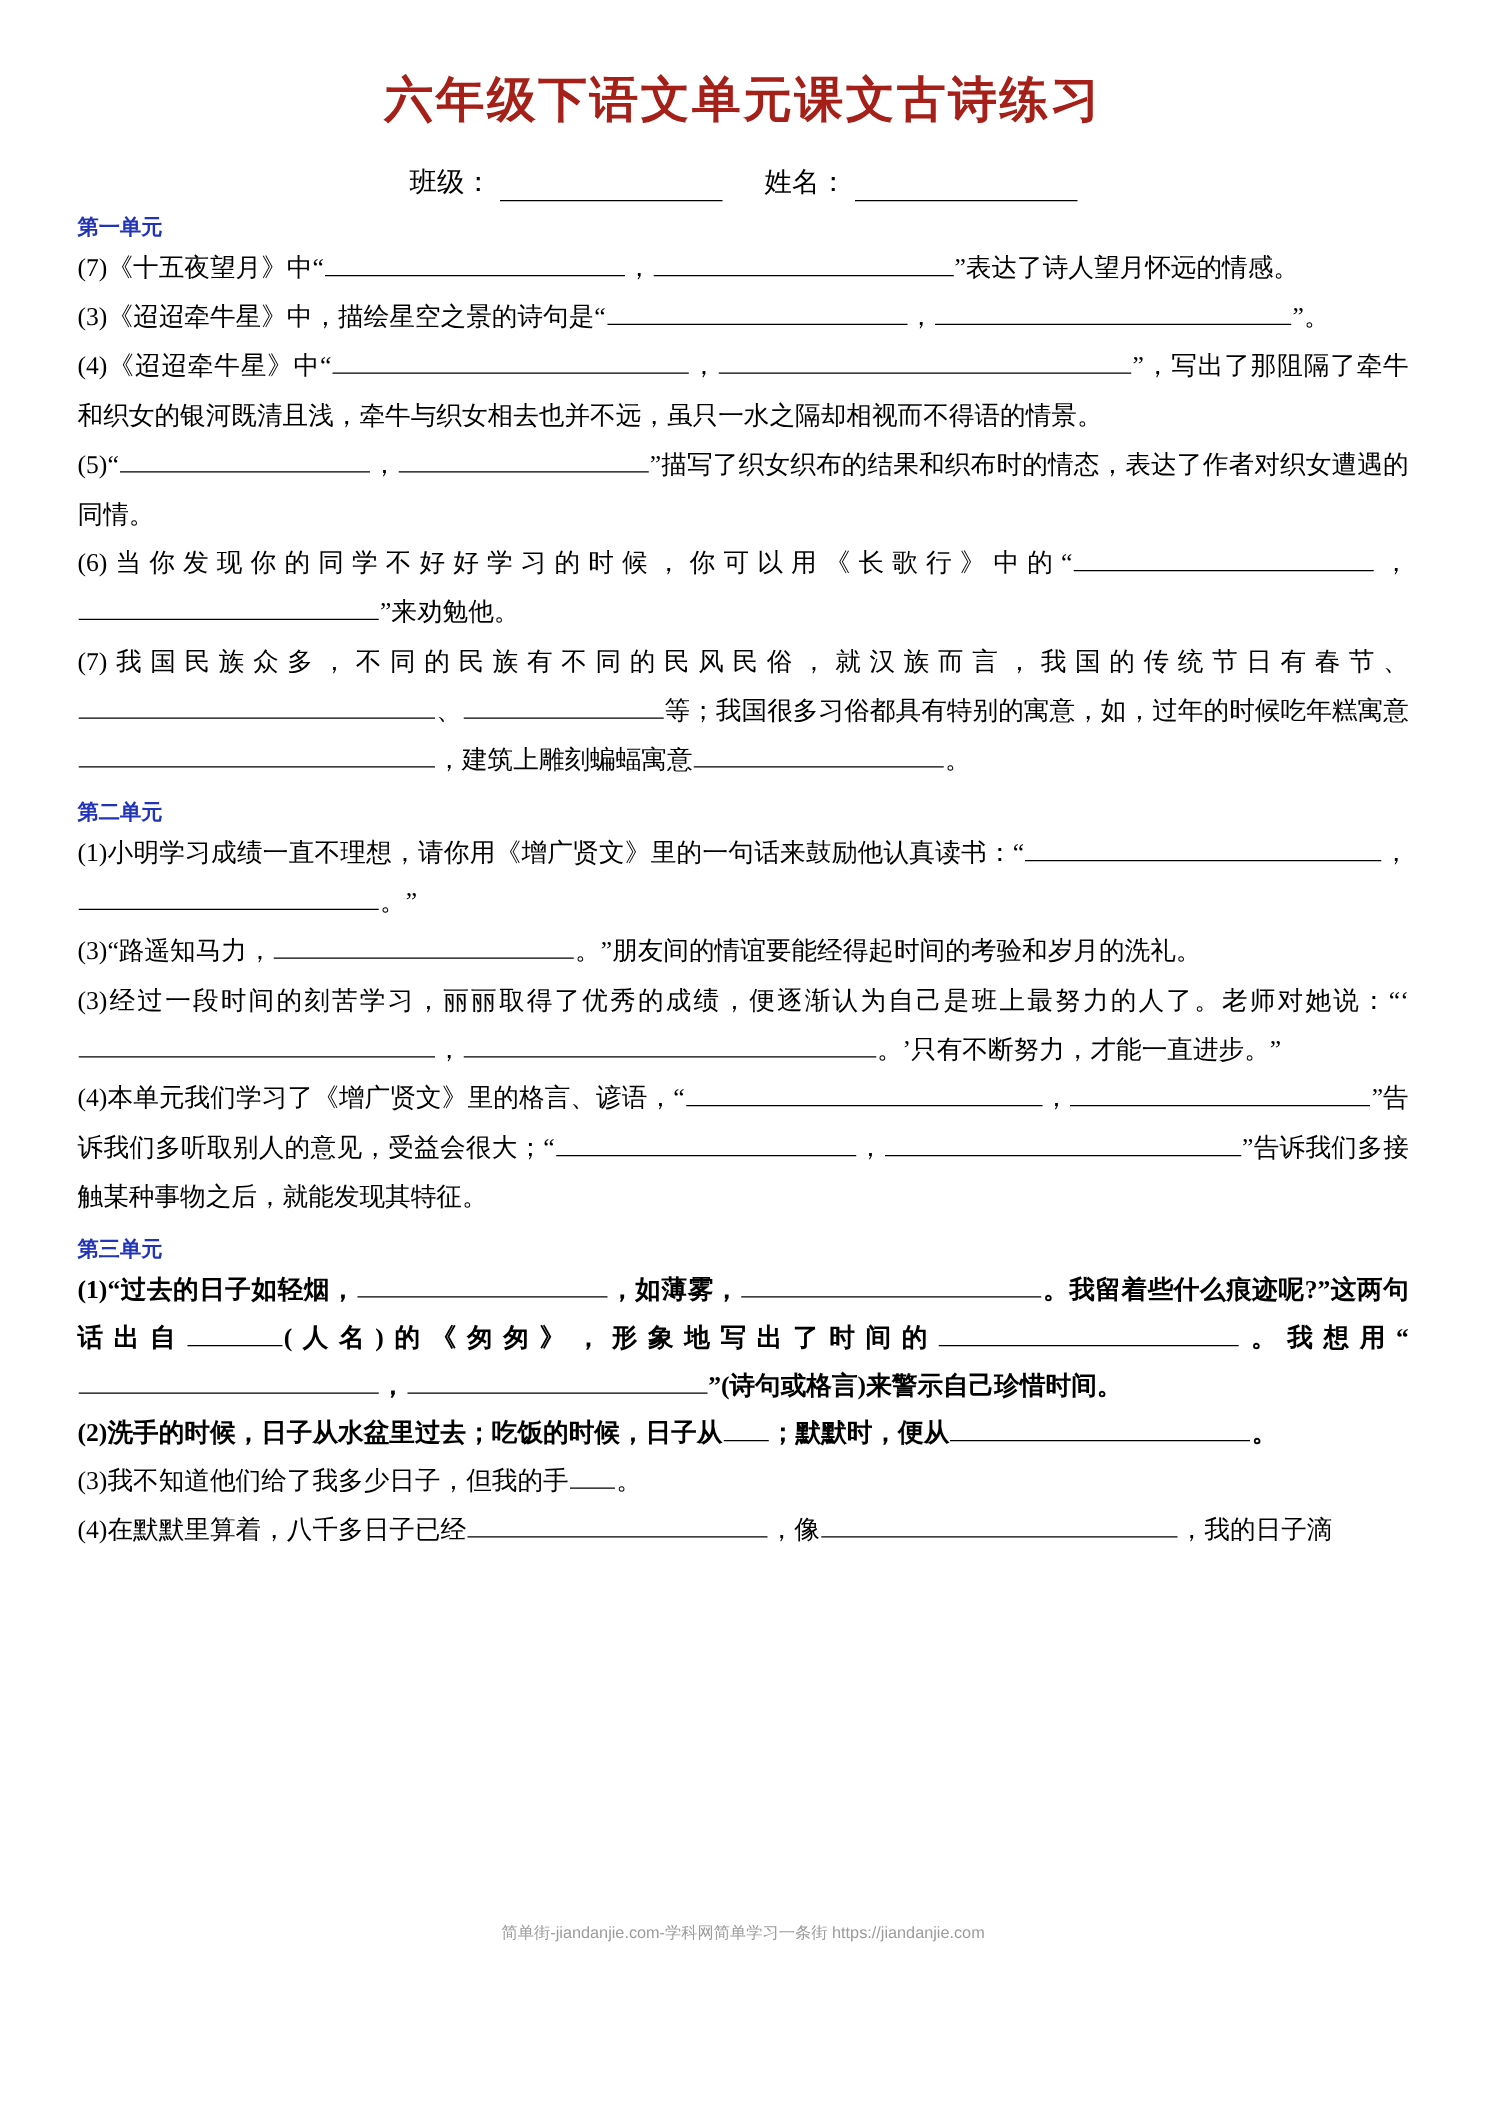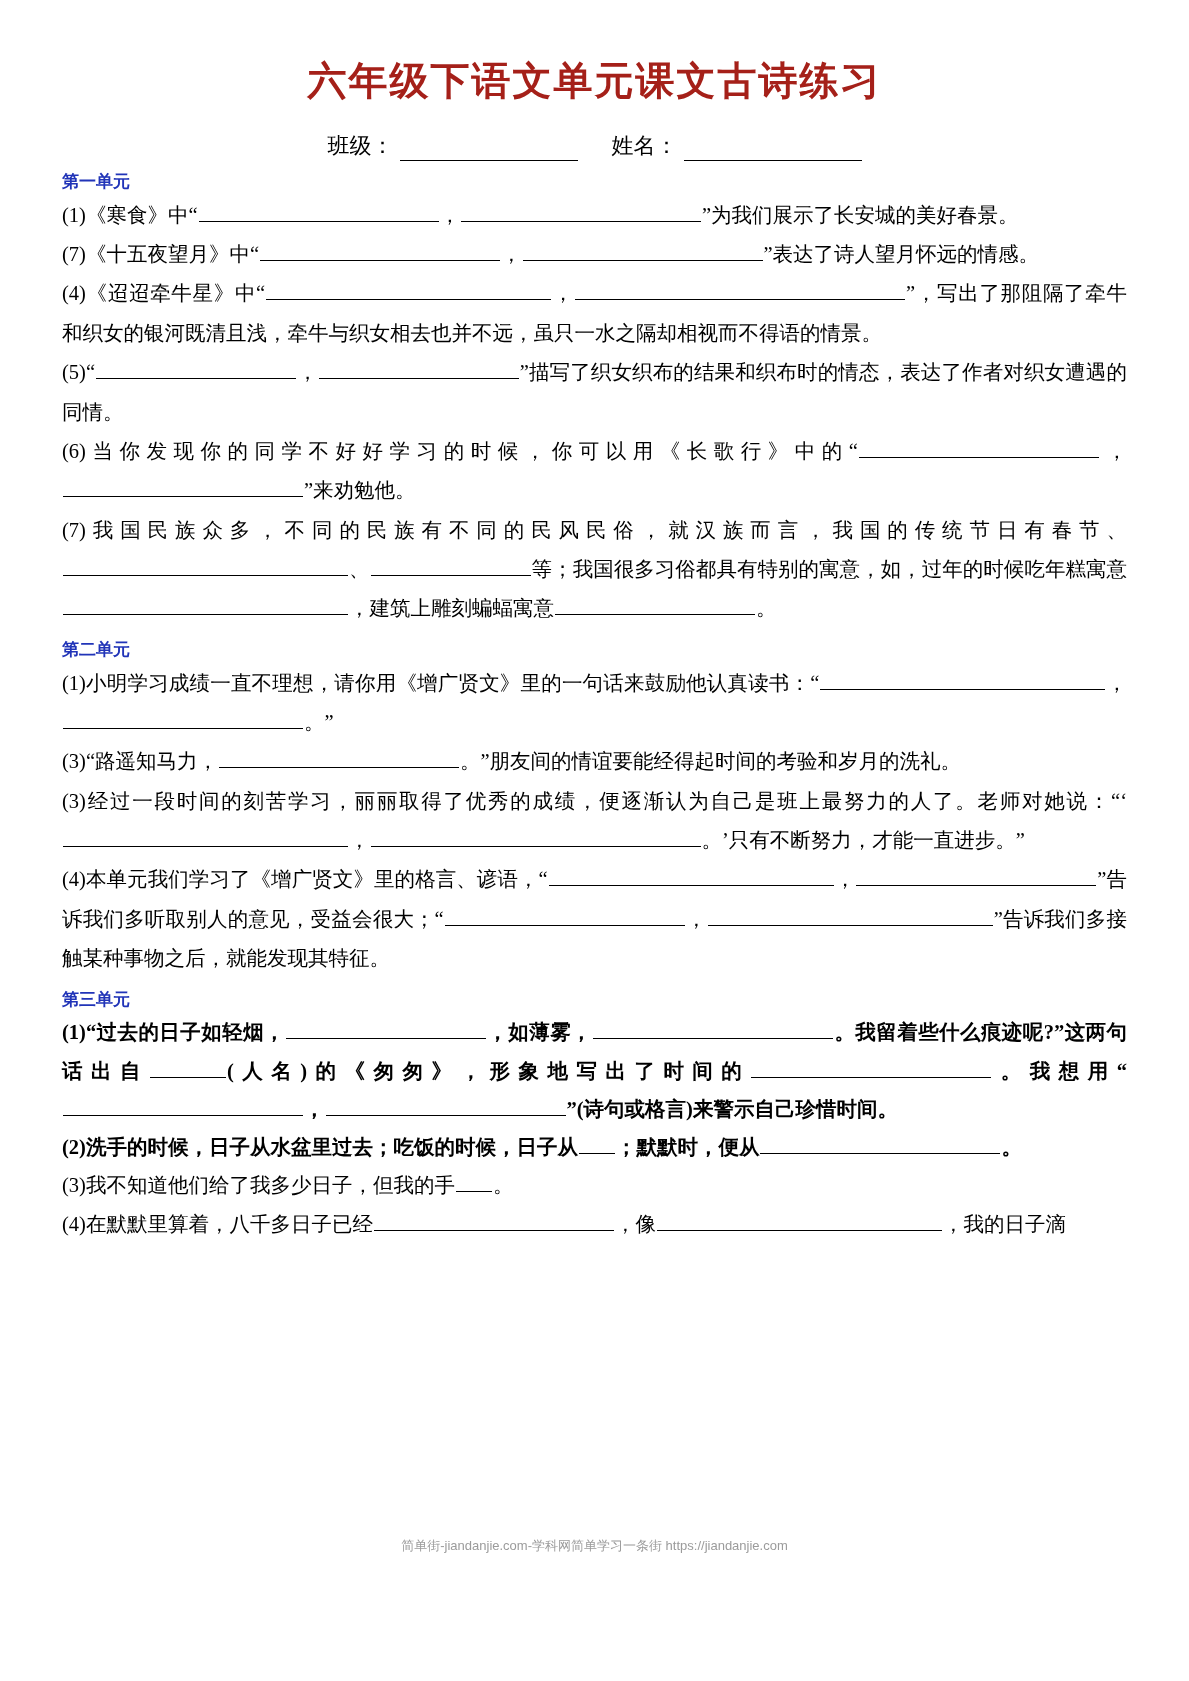--- a/index.html
+++ b/index.html
@@ -108,28 +108,28 @@
       <span class="meta-blank"></span>
     </div>
     <div class="meta-field">
       <span class="meta-label">姓名：</span>
       <span class="meta-blank"></span>
     </div>
   </div>
 
   <div class="unit-head">第一单元</div>
 
-  <p class="q">
-    <span>(1)《寒食》中“</span><span class="blank b-2xl"></span><span>，</span><span class="blank b-2xl"></span><span>”为我们展示了长安城的美好春景。</span>
-  </p>
 
   <p class="q">
     <span>(7)《十五夜望月》中“</span><span class="blank b-2xl"></span><span>，</span><span class="blank b-2xl"></span><span>”表达了诗人望月怀远的情感。</span>
   </p>
 
+  <p class="q">
+    <span>(3)《迢迢牵牛星》中，描绘星空之景的诗句是“</span><span class="blank b-2xl"></span><span>，</span><span class="blank b-3xl"></span><span>”。</span>
+  </p>
 
   <p class="q">
     <span>(4)《迢迢牵牛星》中“</span><span class="blank b-3xl"></span><span>，</span><span class="blank b-4xl"></span><span>”，写出了那阻隔了牵牛和织女的银河既清且浅，牵牛与织女相去也并不远，虽只一水之隔却相视而不得语的情景。</span>
   </p>
 
   <p class="q">
     <span>(5)“</span><span class="blank b-xl"></span><span>，</span><span class="blank b-xl"></span><span>”描写了织女织布的结果和织布时的情态，表达了作者对织女遭遇的同情。</span>
   </p>
 
   <p class="q">

